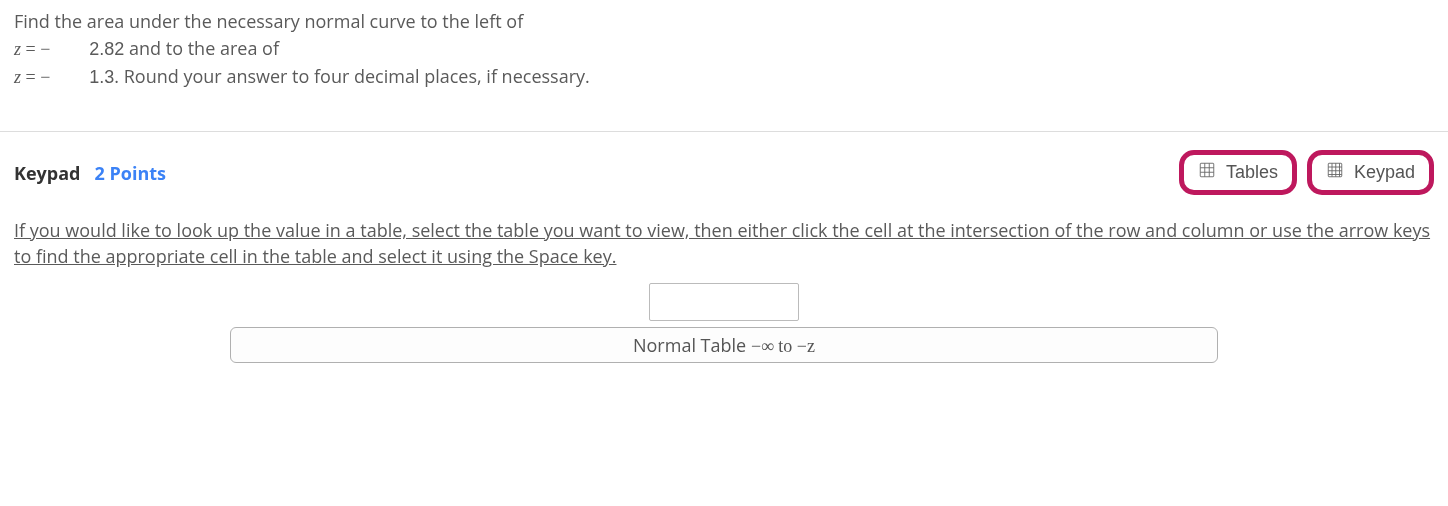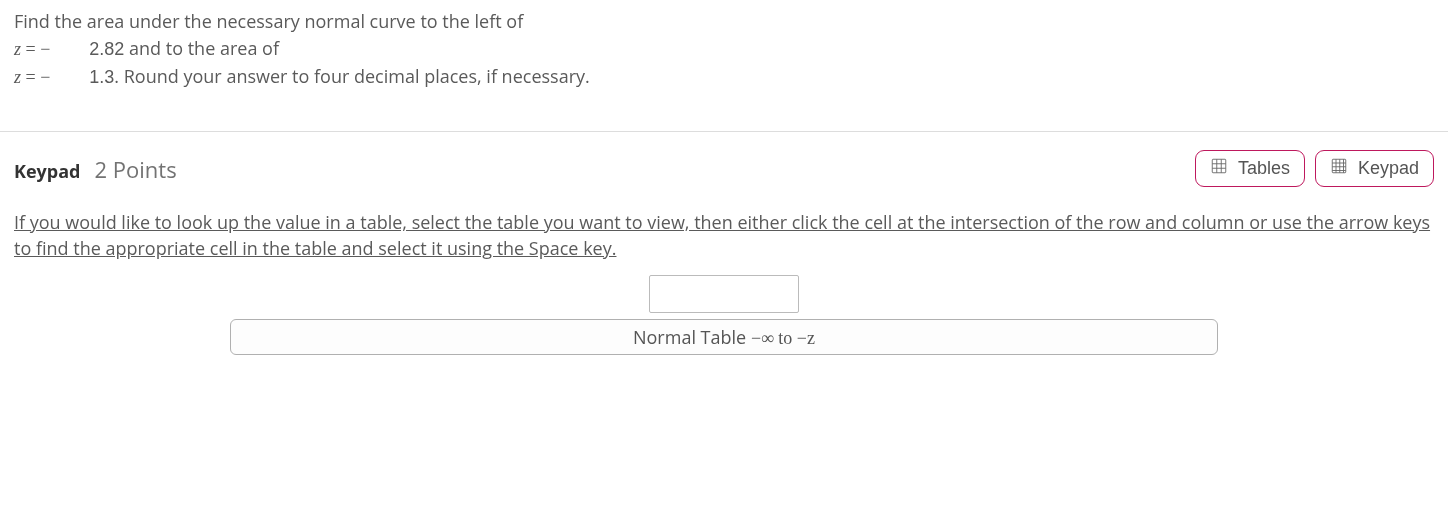--- a/index.html
+++ b/index.html
@@ -25,28 +25,28 @@
     margin: 0;
   }
   .answer-row {
     display: flex;
     align-items: center;
     justify-content: space-between;
     padding: 18px 14px 18px 14px;
   }
   .answer-left { display: flex; align-items: baseline; gap: 14px; }
   .answer-label { font-weight: 700; color: #333; font-size: 18px; }
-  .points { color: #737373; font-size: 22px; }
+  .points { color: #3b82f6; font-size: 18px; font-weight: bold; }
   .btn-group { display: flex; gap: 10px; }
   .tool-btn {
     display: inline-flex;
     align-items: center;
     gap: 10px;
-    border: 1px solid #be185d;
-    border-radius: 9px;
+    border: 5px solid #be185d;
+    border-radius: 15px;
     padding: 6px 14px;
     background: #fff;
     color: #555;
     font-size: 18px;
     cursor: pointer;
   }
   .tool-btn svg { width: 18px; height: 18px; stroke: #666; fill: none; stroke-width: 1.2; }
   .instructions {
     padding: 4px 14px 14px 14px;
     color: #5a5a5a;

